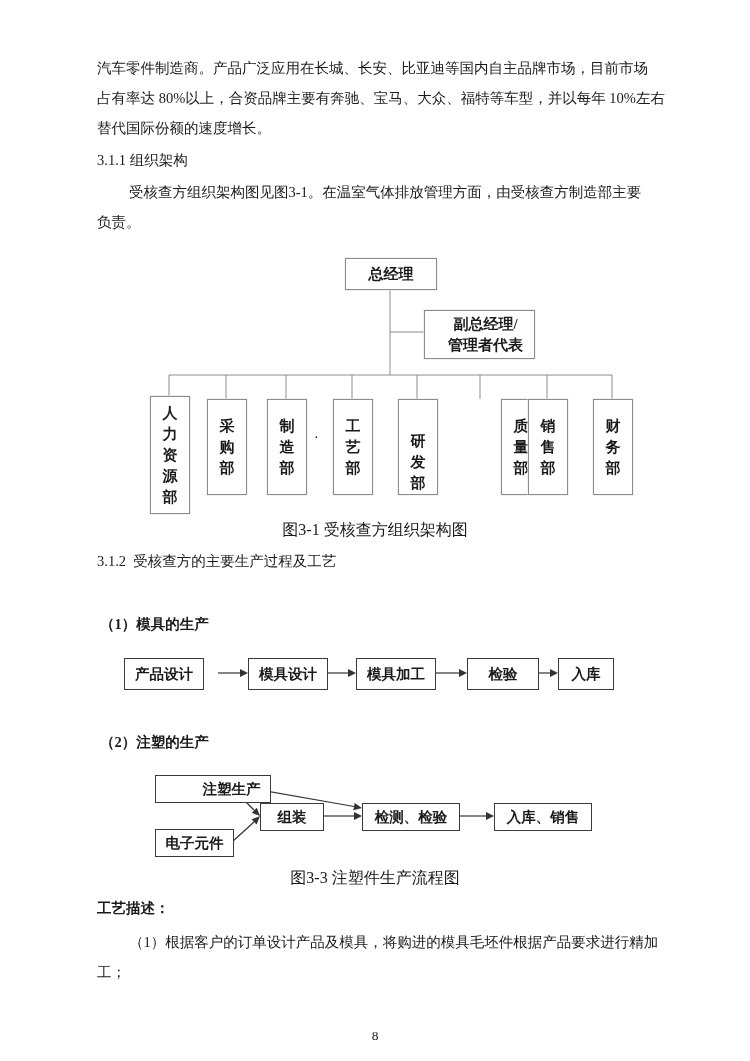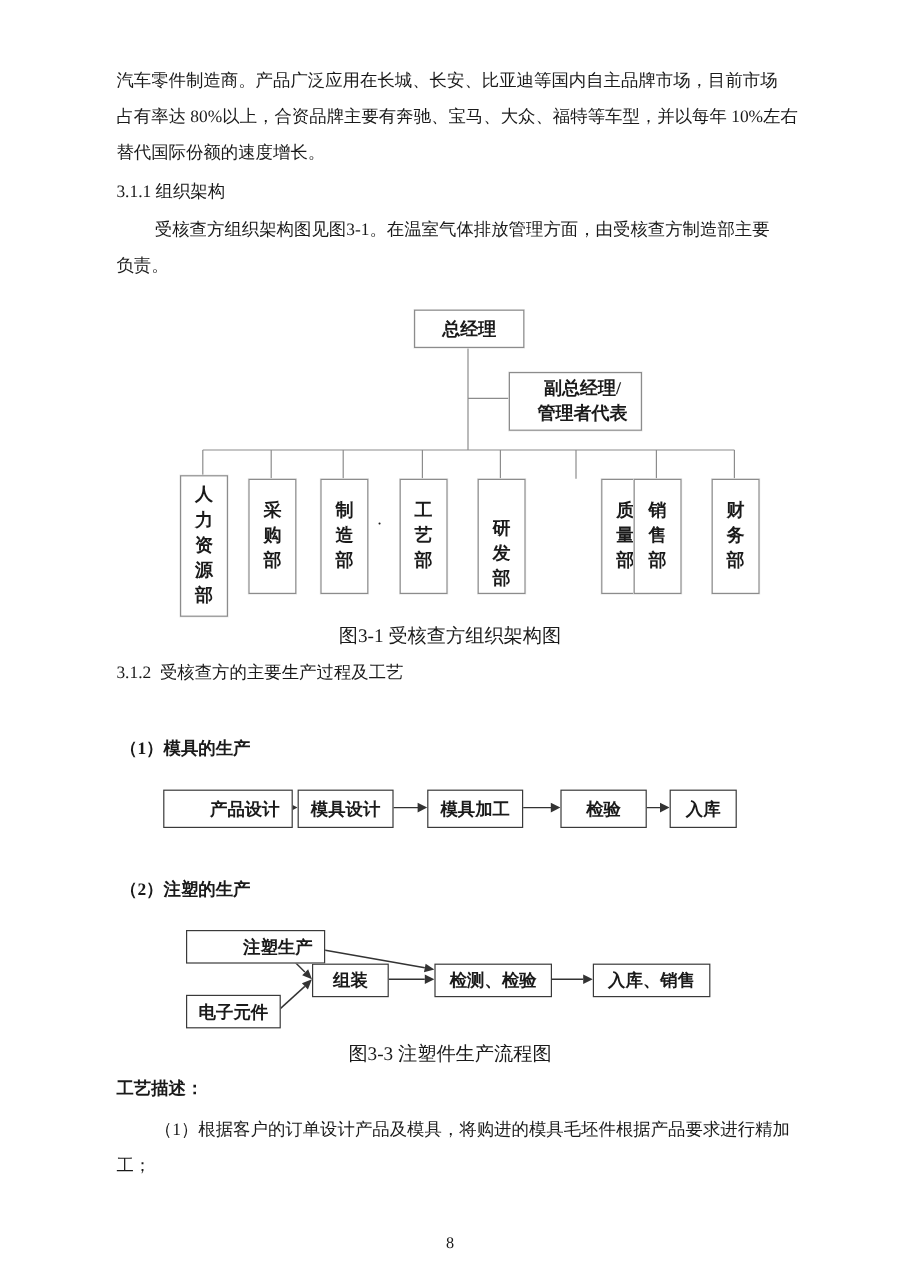--- a/index.html
+++ b/index.html
@@ -106,21 +106,21 @@
     <svg class="connectors" width="750" height="32" style="top:0;">
       <line x1="218" y1="15" x2="241" y2="15" stroke="#333333" stroke-width="1.2"></line>
       <polygon points="248,15 240,11 240,19" fill="#333333"></polygon>
       <line x1="326" y1="15" x2="349" y2="15" stroke="#333333" stroke-width="1.2"></line>
       <polygon points="356,15 348,11 348,19" fill="#333333"></polygon>
       <line x1="434" y1="15" x2="460" y2="15" stroke="#333333" stroke-width="1.2"></line>
       <polygon points="467,15 459,11 459,19" fill="#333333"></polygon>
       <line x1="537" y1="15" x2="551" y2="15" stroke="#333333" stroke-width="1.2"></line>
       <polygon points="558,15 550,11 550,19" fill="#333333"></polygon>
     </svg>
-    <div class="flowbox" style="left:136px; top:0; width:78px; height:30px;padding-left:28px;">
+    <div class="flowbox" style="left:124px; top:0; width:78px; height:30px;">
       <span>产品设计</span>
     </div>
     <div class="flowbox" style="left:248px; top:0; width:78px; height:30px;">
       <span>模具设计</span>
     </div>
     <div class="flowbox" style="left:356px; top:0; width:78px; height:30px;">
       <span>模具加工</span>
     </div>
     <div class="flowbox" style="left:467px; top:0; width:70px; height:30px;">
       <span>检验</span>

